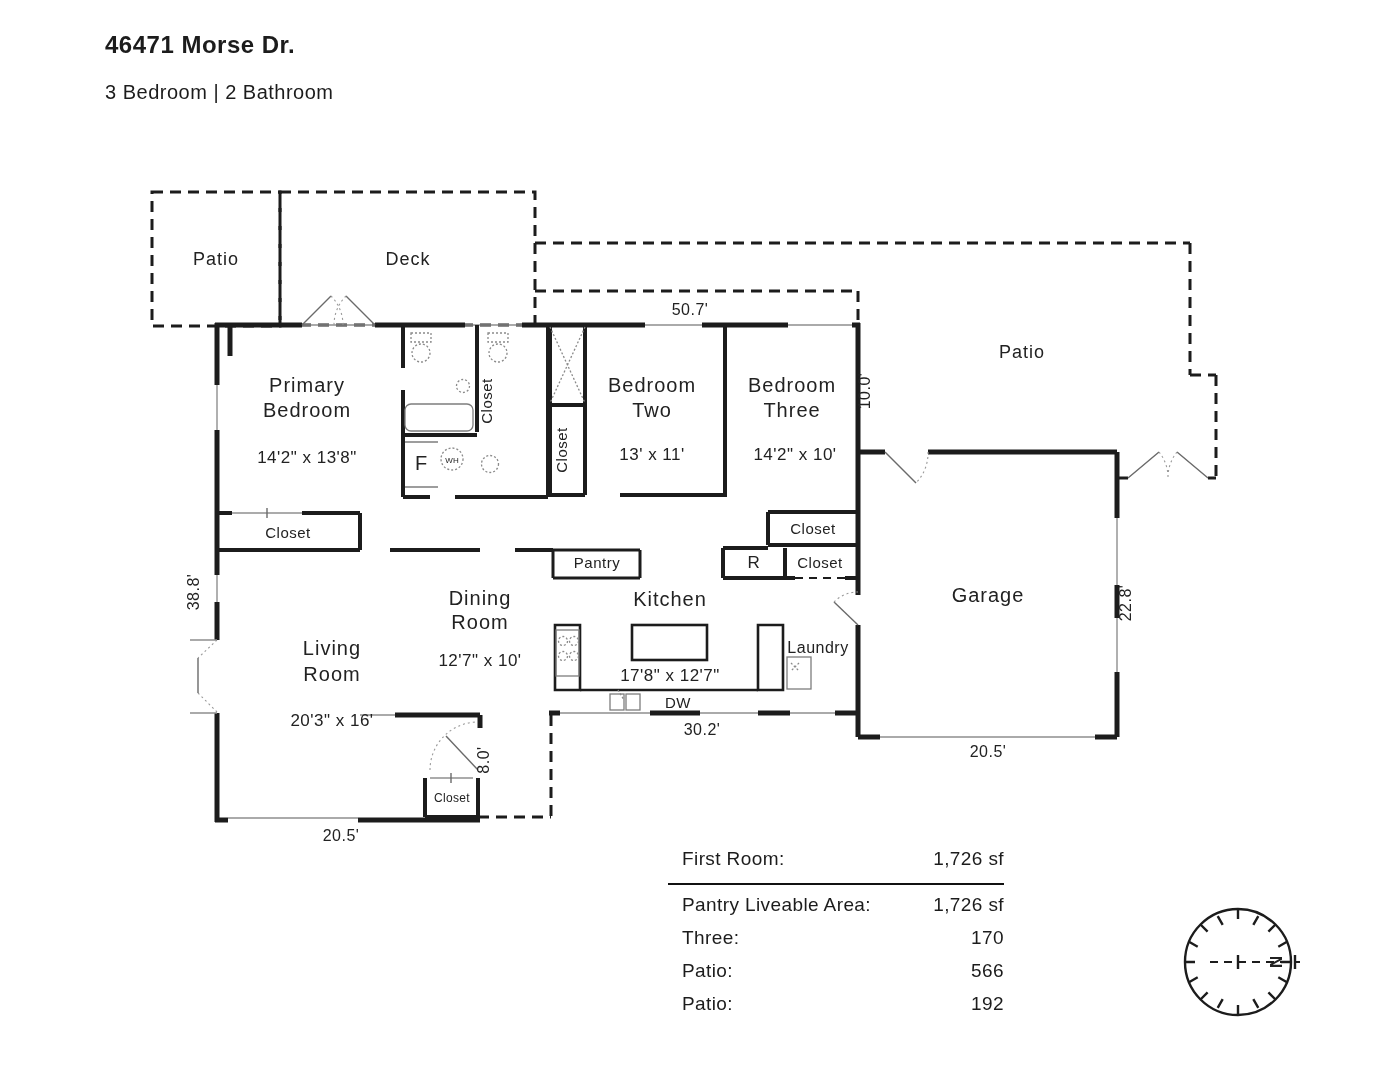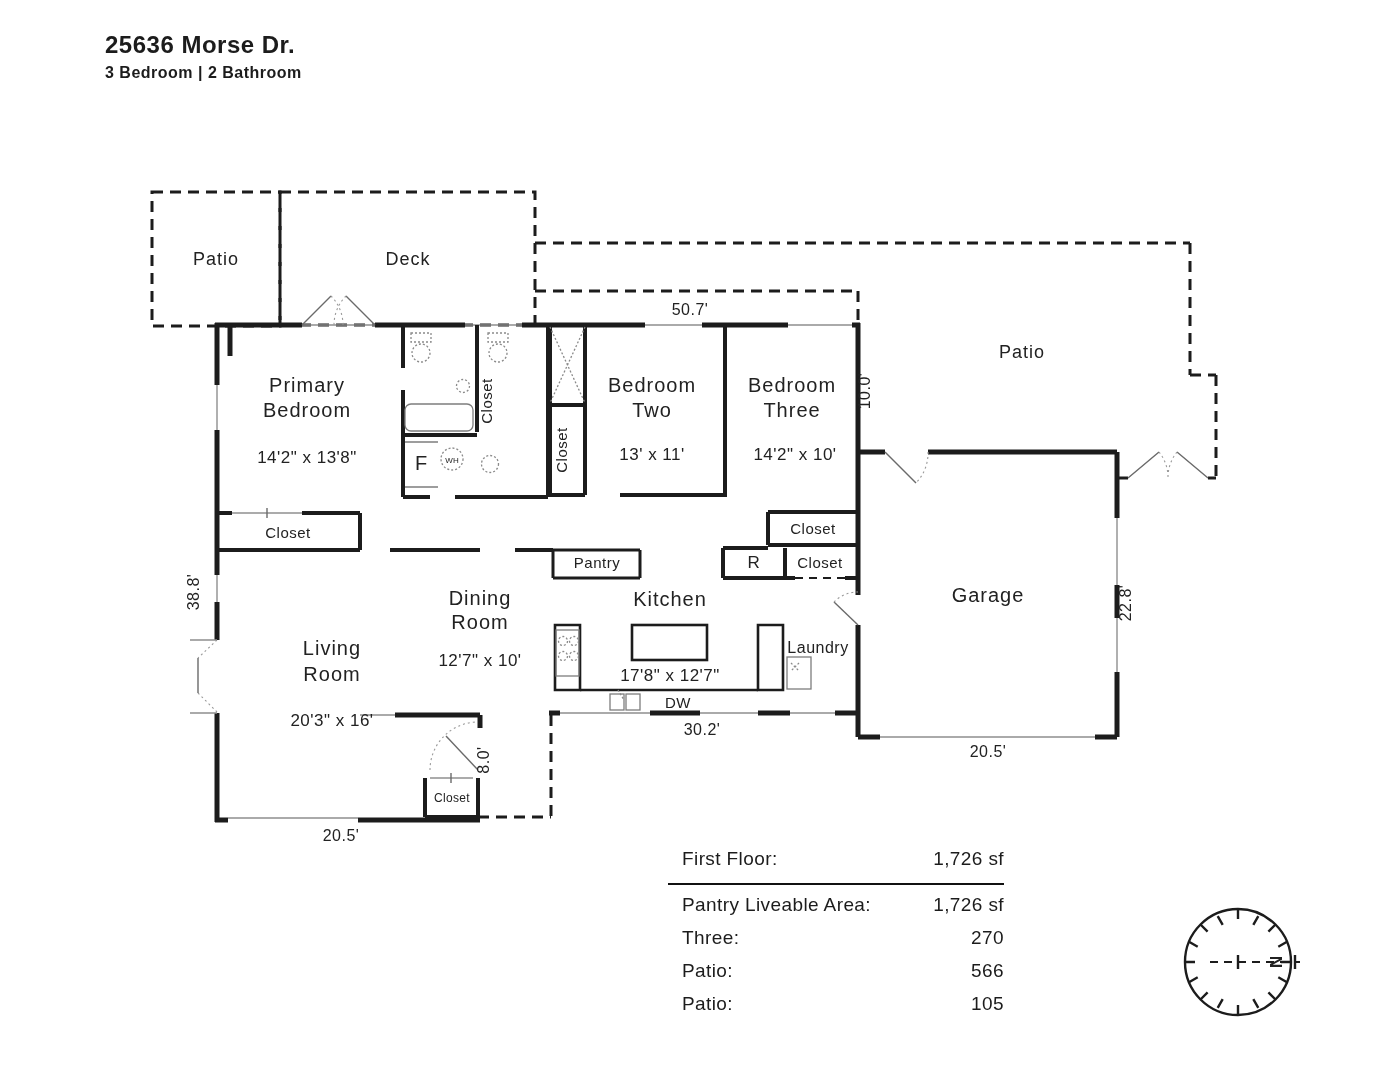--- a/index.html
+++ b/index.html
@@ -2,21 +2,21 @@
 <html><head>
 <meta charset="utf-8">
 <style>
   html,body{margin:0;padding:0;background:#fff;}
   #stage{position:relative;width:1398px;height:1080px;background:#fff;overflow:hidden;
          font-family:"Liberation Sans","DejaVu Sans",sans-serif;color:#1c1c1c;}
   
   #header{position:absolute;left:105px;top:30px;line-height:1.25;}
   #header .addr{font-size:24px;font-weight:bold;letter-spacing:.5px;}
   #header .city{font-size:22px;font-weight:bold;letter-spacing:.5px;margin-top:4px;}
-  #header .specs{font-size:16px;font-weight:bold;letter-spacing:.5px;margin-top:3px;}
+  #header .specs{font-size:20px;font-weight:normal;letter-spacing:.5px;margin-top:20px;}
   
   #area-table{position:absolute;left:668px;top:848px;width:336px;font-size:19px;letter-spacing:.4px;}
   #area-table .tbl-title{margin:0 0 14px 14px;}
   #area-table .row{display:flex;justify-content:space-between;padding:0 0 11px 14px;}
   #area-table .rule{border-top:2.5px solid #111;margin:2px 0 9px 0;}
   
   .wall{stroke:#1c1c1c;stroke-width:5;fill:none;}
   .wall4{stroke:#1c1c1c;stroke-width:4;fill:none;}
   .wall3{stroke:#1c1c1c;stroke-width:3;fill:none;}
   .win{stroke:#8f8f8f;stroke-width:1.4;fill:none;}
@@ -37,21 +37,21 @@
   .lbl-xs{font-size:8px;}
   .flabel{font-size:20px;}
   .nlabel{font-size:17px;font-weight:bold;}
 </style>
 </head>
 <body>
 
 <div id="stage">
 
   <div id="header">
-    <div class="addr">25636 Morse Dr.</div>
+    <div class="addr">46471 Morse Dr.</div>
     <div class="specs">3 Bedroom | 2 Bathroom</div>
   </div>
 
   <svg width="1398" height="1080" viewBox="0 0 1398 1080" style="position:absolute;left:0;top:0;">
 
     <g>
       <rect x="152" y="192" width="128" height="134" class="dash"></rect>
       <rect x="280" y="192" width="255" height="133" class="dash"></rect>
       <path class="dash" d="M535,243 H1190 M1190,243 V375 M1190,375 H1216 M1216,375 V478 M1208,478 H1216 M1117,478 H1128 M535,291 H858 M858,291 V322"></path>
     </g>
@@ -229,35 +229,35 @@
         <path d="M1291,962 L1281,962 M1287,982.3 L1278.3,977.3 M1275.5,999.5 L1268.4,992.4 M1258.3,1007.9 L1253.3,999.2 M1238,1015 L1238,1005 M1217.7,1007.9 L1222.7,999.2 M1200.5,999.5 L1207.6,992.4 M1189,982.3 L1197.7,977.3 M1185,962 L1195,962 M1189,941.7 L1197.7,946.7 M1200.5,924.5 L1207.6,931.6 M1217.7,916.1 L1222.7,924.8 M1238,909 L1238,919 M1258.3,916.1 L1253.3,924.8 M1275.5,924.5 L1268.4,931.6 M1287,941.7 L1278.3,946.7"></path>
       </g>
       <path class="dash-thin" d="M1210,962 H1300"></path>
       <path class="compass" d="M1238,955 V969 M1295,955 V969"></path>
       <text x="1276" y="968" text-anchor="middle" class="nlabel" transform="rotate(90 1276 962)">N</text>
     </g>
   </svg>
 
   <div id="area-table">
     <div class="row">
-      <span>First Floor:</span>
+      <span>First Room:</span>
       <span>1,726 sf</span>
     </div>
     <div class="rule"></div>
     <div class="row">
       <span>Pantry Liveable Area:</span>
       <span>1,726 sf</span>
     </div>
     <div class="row">
       <span>Three:</span>
-      <span>270</span>
+      <span>170</span>
     </div>
     <div class="row">
       <span>Patio:</span>
       <span>566</span>
     </div>
     <div class="row">
       <span>Patio:</span>
-      <span>105</span>
+      <span>192</span>
     </div>
   </div>
 
 </div>
 
 </body></html>

